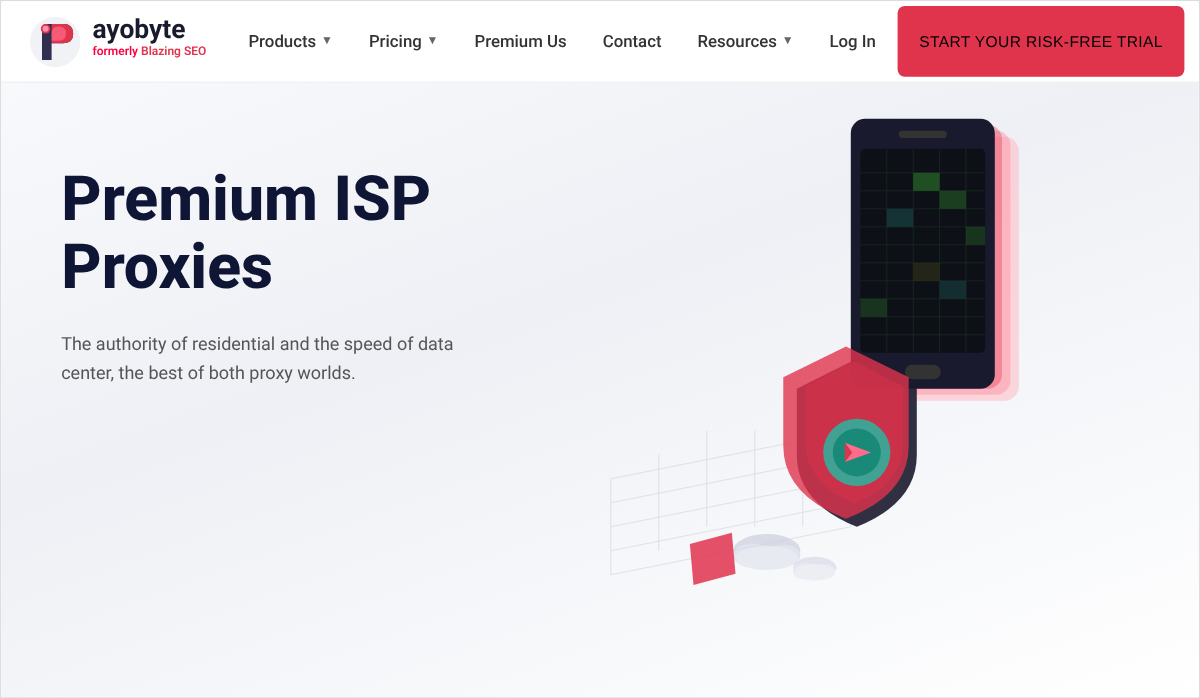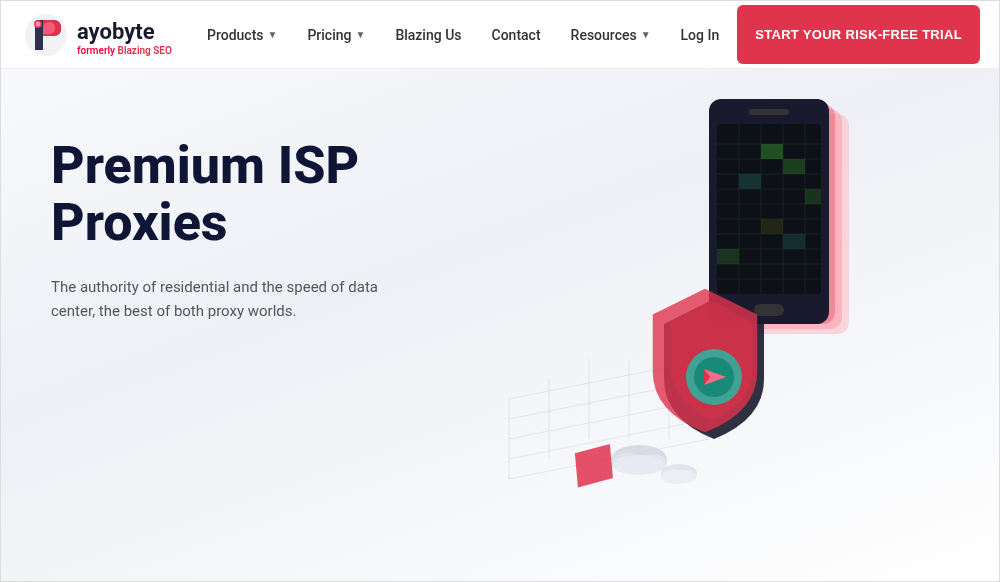--- a/index.html
+++ b/index.html
@@ -19,21 +19,21 @@
       padding: 0 24px;
       height: 68px;
       background: #fff;
       border-bottom: 1px solid #eee;
       position: relative;
       z-index: 10;
     }
 
     .logo-area {
       display: flex;
-      align-items: flex-end;
+      align-items: flex-start;
       gap: 10px;
       min-width: 170px;
     }
 
     .logo-icon {
       width: 42px;
       height: 42px;
       flex-shrink: 0;
     }
 
@@ -80,26 +80,26 @@
       white-space: nowrap;
     }
 
     .nav-chevron {
       font-size: 10px;
       color: #666;
     }
 
     .nav-cta {
       background: #e0334c;
-      color: #ffffff;
+      color: #000000;
       border: none;
       padding: 22px 18px;
       border-radius: 6px;
       font-size: 13px;
-      font-weight: 700;
+      font-weight: 400;
       cursor: pointer;
       white-space: nowrap;
       letter-spacing: 0.3px;
     }
 
     
     .hero {
       position: relative;
       height: 514px;
       background: linear-gradient(160deg, #f8f9fc 0%, #eef0f5 40%, #fff 100%);
@@ -165,21 +165,21 @@
   <div class="nav-links">
     <div class="nav-item">
       <span>Products</span>
       <span class="nav-chevron">▼</span>
     </div>
     <div class="nav-item">
       <span>Pricing</span>
       <span class="nav-chevron">▼</span>
     </div>
     <div class="nav-item">
-      <span>Blazing Us</span>
+      <span>Premium Us</span>
     </div>
     <div class="nav-item">
       <span>Contact</span>
     </div>
     <div class="nav-item">
       <span>Resources</span>
       <span class="nav-chevron">▼</span>
     </div>
     <div class="nav-item">
       <span>Log In</span>

